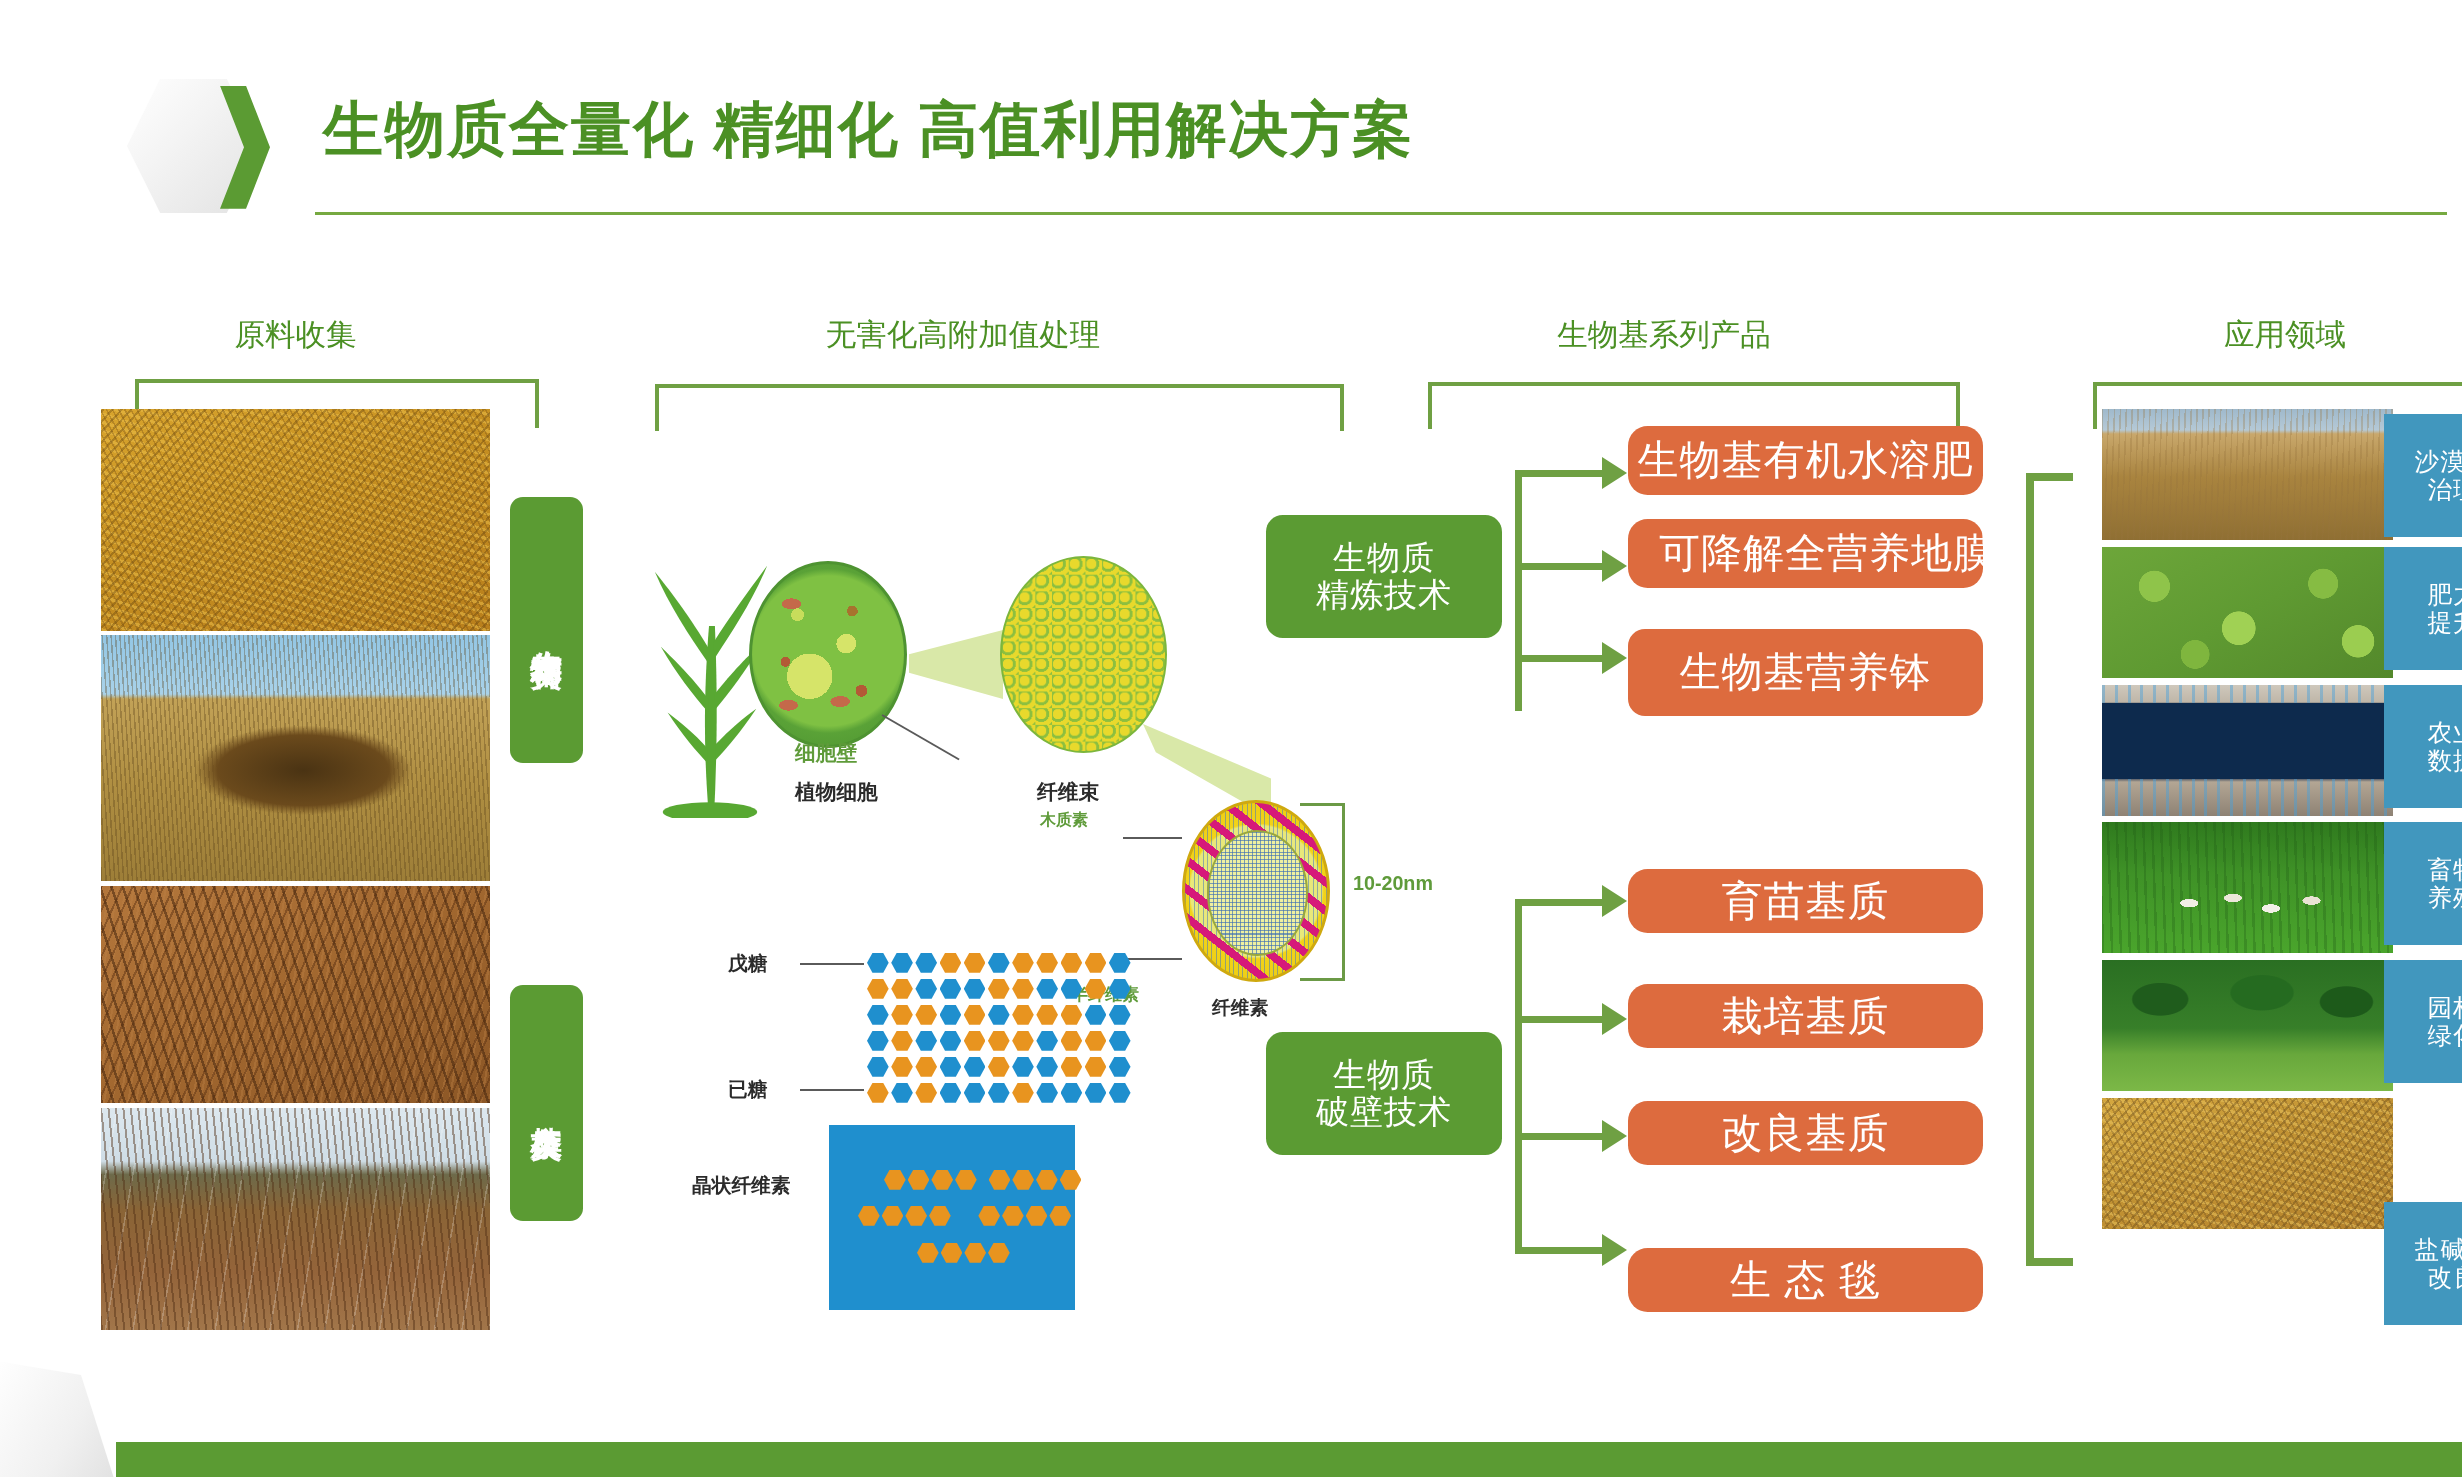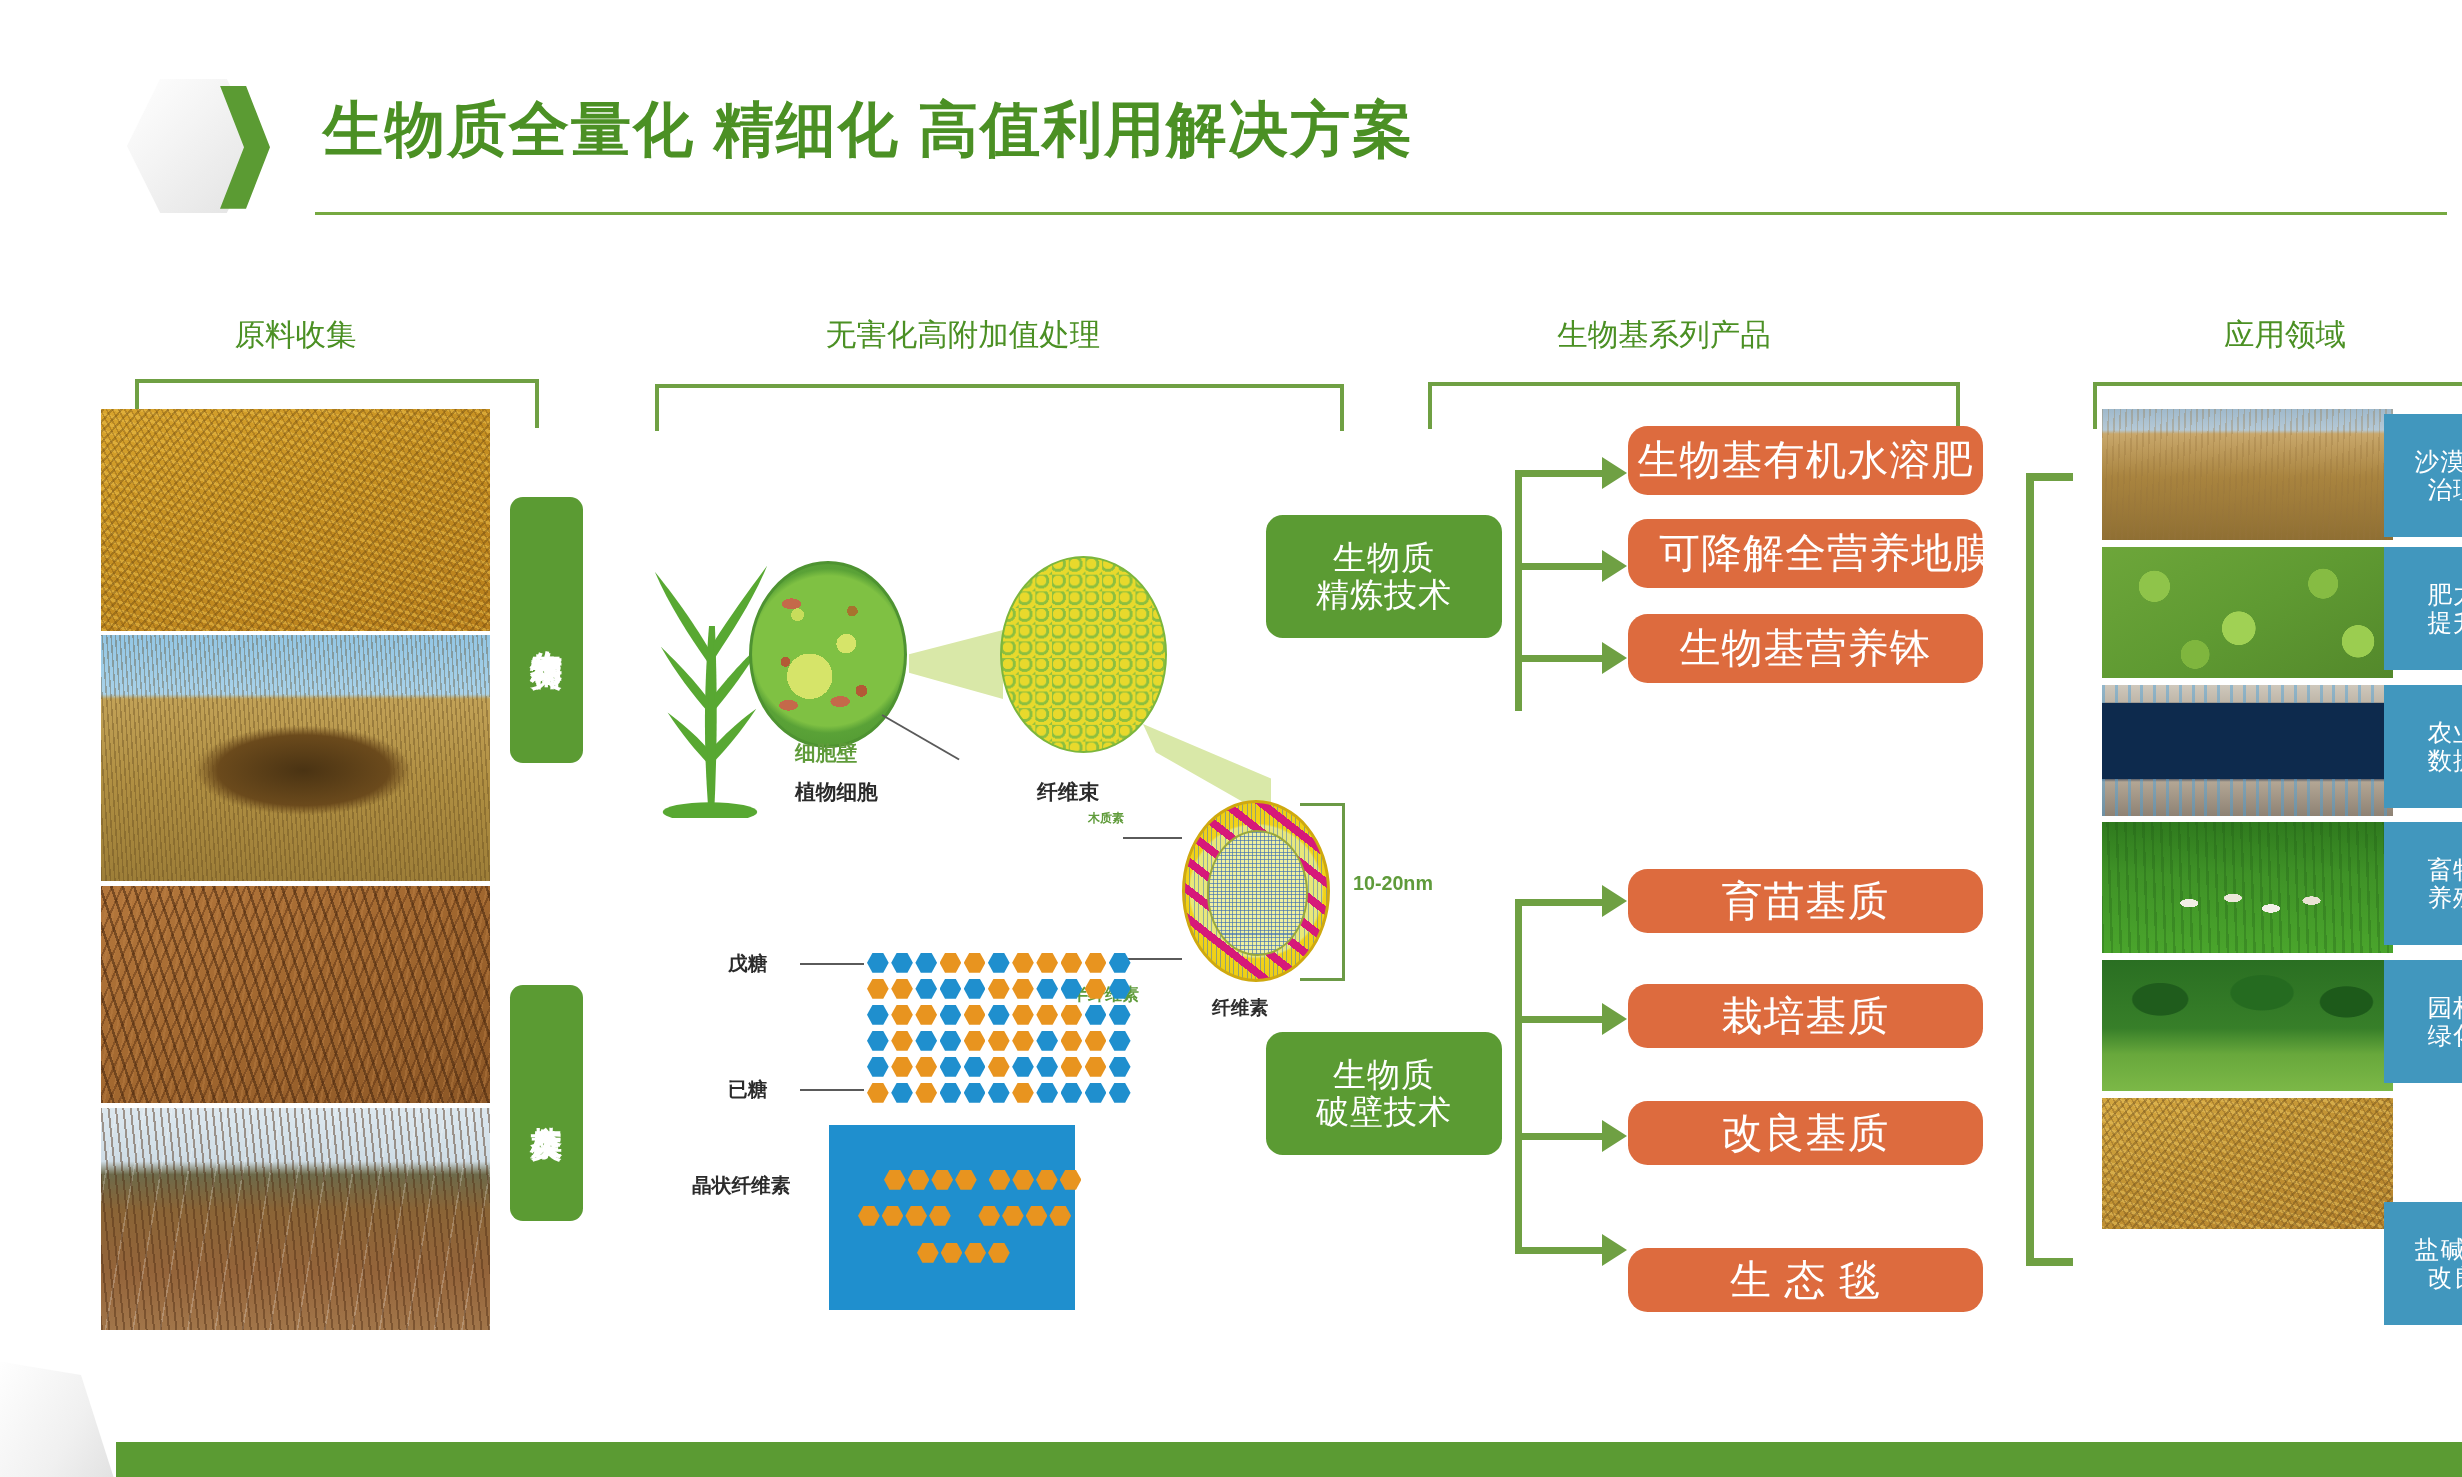--- a/index.html
+++ b/index.html
@@ -277,21 +277,21 @@
   <div class="fibrebundle" style="left:1000px; top:556px; width:167px; height:197px;"></div>
   <div class="sci-label dark" style="left:1037px; top:778px;">纤维束</div>
 
   <div class="beam" style="left:1143px; top:724px; width:128px; height:94px;
        clip-path: polygon(0% 0%, 100% 58%, 100% 100%, 10% 30%);"></div>
 
   <div class="fibrecell" style="left:1182px; top:800px; width:148px; height:182px;"></div>
   <div class="fibre-core" style="left:1207px; top:830px; width:101px; height:126px;"></div>
 
   <div class="leader" style="left:1123px; top:837px; width:59px;"></div>
-  <div class="sci-label green" style="left:1088px; top:810px; font-size:12px;">木质素</div>
+  <div class="sci-label green" style="left:1040px; top:810px; font-size:16px;">木质素</div>
 
   <div class="leader" style="left:1128px; top:958px; width:54px;"></div>
   <div class="sci-label green" style="left:1071px; top:983px; font-size:17px;">半纤维素</div>
 
   <div class="dimline" style="left:1342px; top:803px; width:3.4px; height:177px;"></div>
   <div class="dimline" style="left:1300px; top:803px; width:45px; height:2.5px;"></div>
   <div class="dimline" style="left:1300px; top:978px; width:45px; height:2.5px;"></div>
   <div class="sci-label green" style="left:1353px; top:872px; font-size:19.7px;">10-20nm</div>
   <div class="sci-label dark" style="left:1212px; top:995px; font-size:18.7px;">纤维素</div>
 
@@ -424,21 +424,21 @@
   <div class="fb-stem" style="left:1515px; top:470px; width:6.9px; height:241px;"></div>
   <div class="arrow-line" style="left:1515px; top:470px; width:89px;"></div>
   <div class="arrow-head" style="left:1602px; top:457px;"></div>
   <div class="arrow-line" style="left:1515px; top:563px; width:89px;"></div>
   <div class="arrow-head" style="left:1602px; top:550px;"></div>
   <div class="arrow-line" style="left:1515px; top:655px; width:89px;"></div>
   <div class="arrow-head" style="left:1602px; top:642px;"></div>
 
   <div class="pill" style="left:1628px; top:426px; width:355px; height:69px;">生物基有机水溶肥</div>
   <div class="pill" style="left:1628px; top:519px; width:355px; height:69px;padding-left:43px;">可降解全营养地膜</div>
-  <div class="pill" style="left:1628px; top:614px; width:355px; height:69px;">生物基营养钵</div>
+  <div class="pill" style="left:1628px; top:629px; width:355px; height:87px;border-radius:17px;">生物基营养钵</div>
 
   <div class="fb-stem" style="left:1515px; top:899px; width:6.9px; height:352px;"></div>
   <div class="arrow-line" style="left:1515px; top:899px; width:89px;"></div>
   <div class="arrow-head" style="left:1602px; top:885px;"></div>
   <div class="arrow-line" style="left:1515px; top:1016px; width:89px;"></div>
   <div class="arrow-head" style="left:1602px; top:1003px;"></div>
   <div class="arrow-line" style="left:1515px; top:1133px; width:89px;"></div>
   <div class="arrow-head" style="left:1602px; top:1120px;"></div>
   <div class="arrow-line" style="left:1515px; top:1247px; width:89px;"></div>
   <div class="arrow-head" style="left:1602px; top:1234px;"></div>

